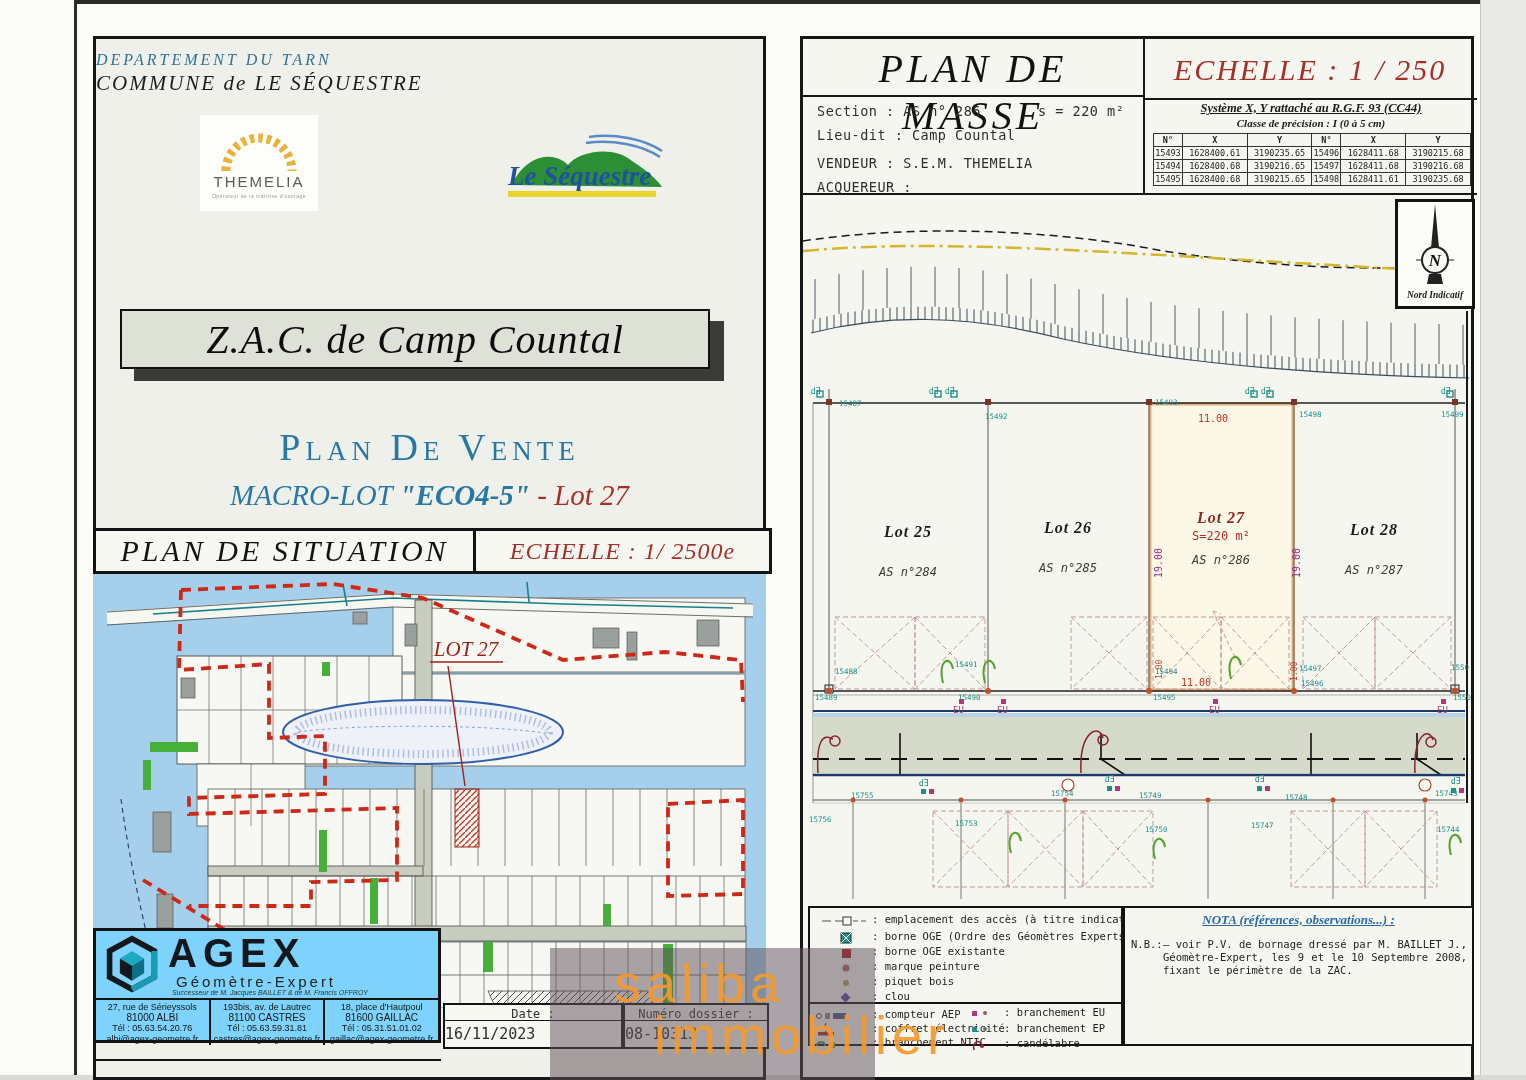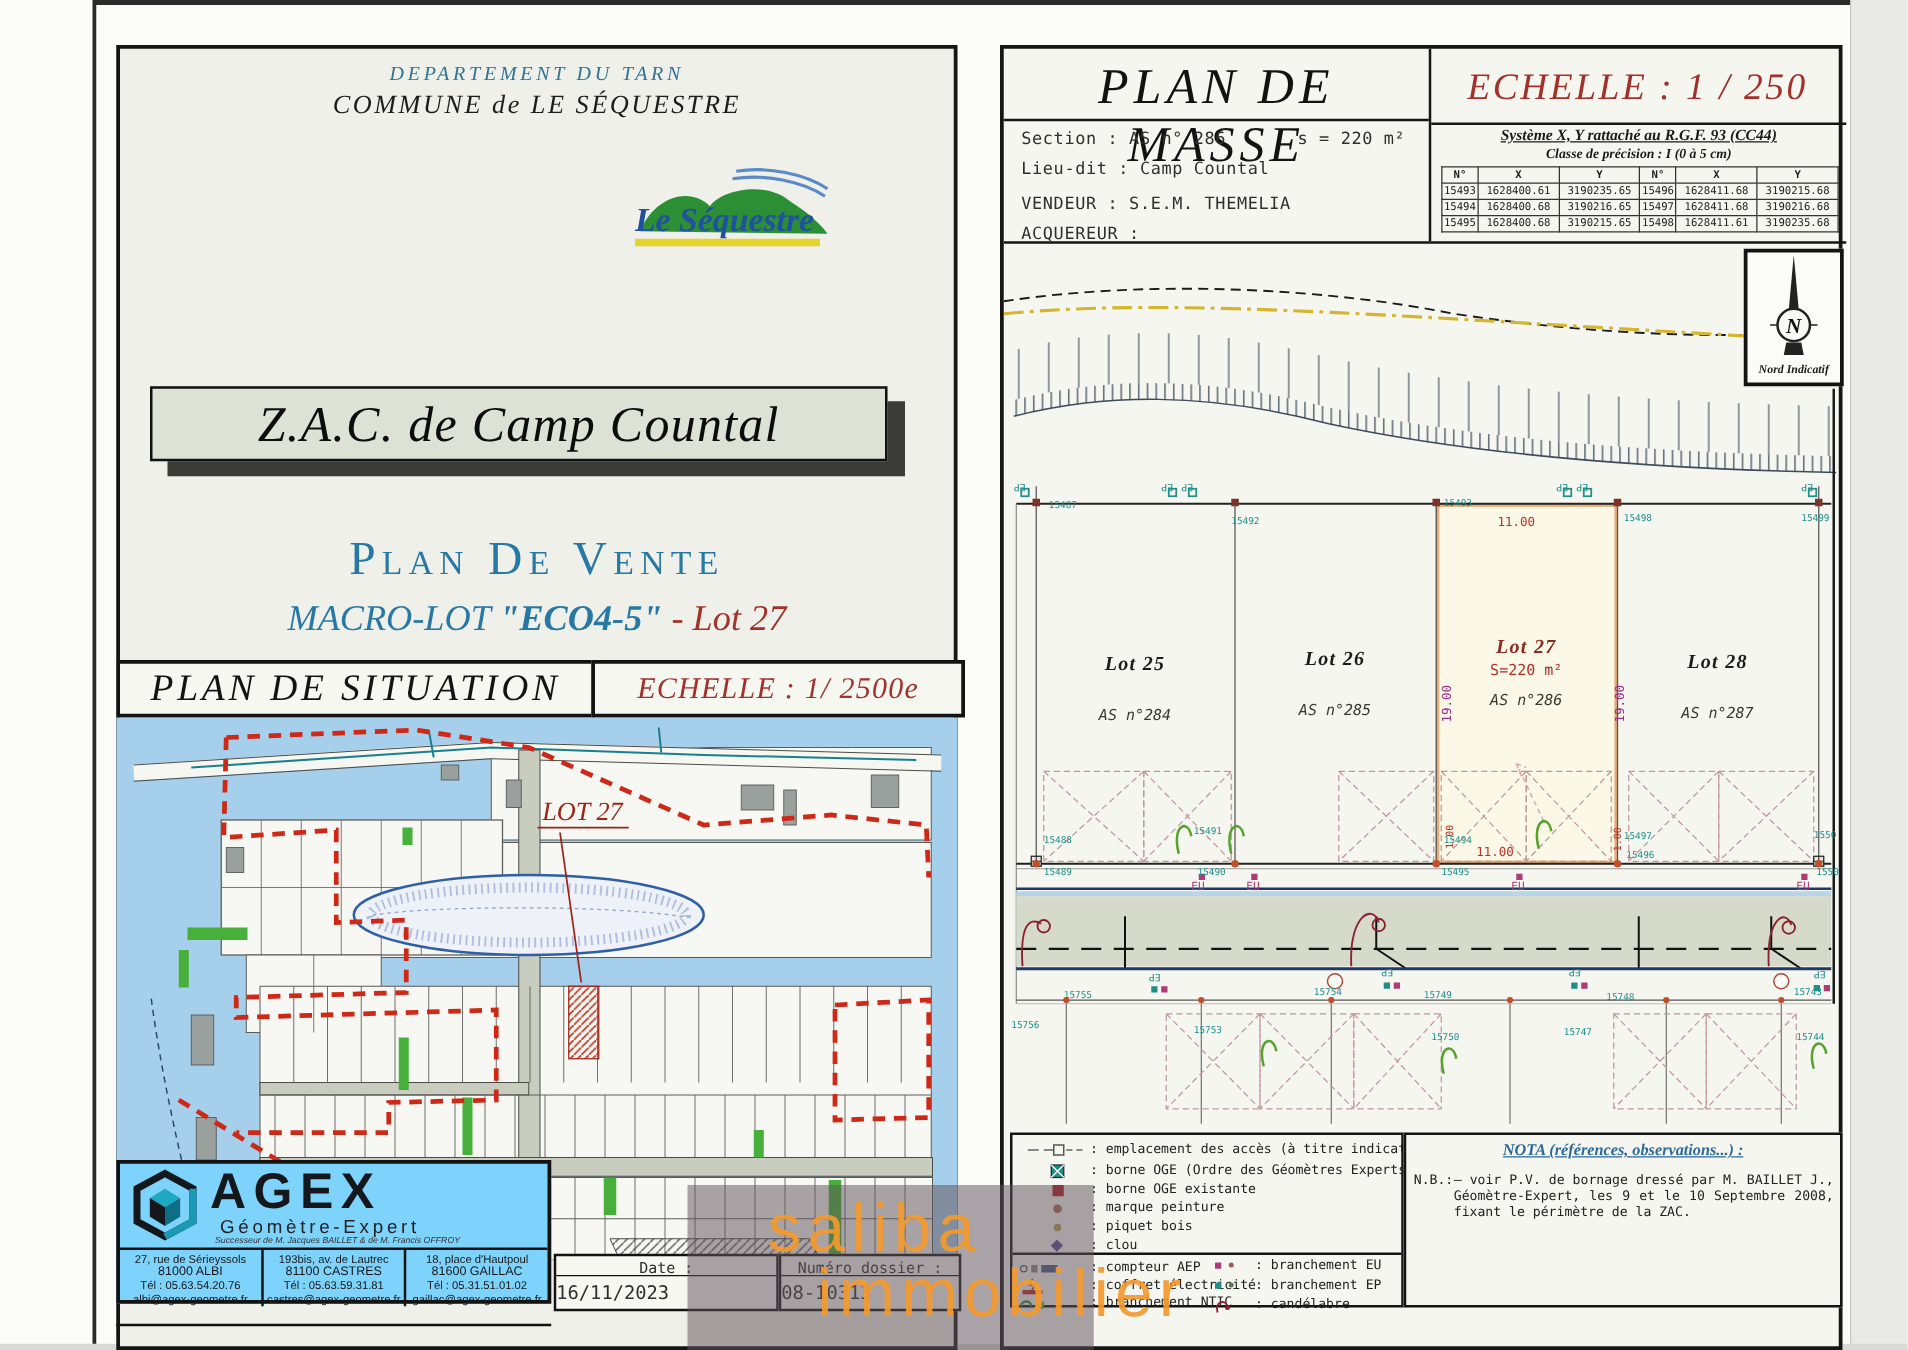--- a/index.html
+++ b/index.html
@@ -2,21 +2,21 @@
 <html><head>
 <meta charset="utf-8">
 <style>
   html,body{margin:0;padding:0}
   body{width:1526px;height:1080px;position:relative;overflow:hidden;background:#fbfbf8;
        font-family:"Liberation Sans","DejaVu Sans",sans-serif;}
   .a{position:absolute}
   .page{position:absolute;border:3px solid #161616;box-sizing:border-box}
   .page-left{left:93px;top:36px;width:673px;height:1044px;background:#eff0e9}
   .page-right{left:800px;top:36px;width:674px;height:1044px;background:#f6f6f1}
-  .ctr{text-align:center;width:100%}
+  .ctr{text-align:left;width:100%}
   .hdr1{font:italic 16px "Liberation Serif","DejaVu Serif",serif;color:#2f7396;letter-spacing:3px}
   .hdr2{font:italic 21px "Liberation Serif","DejaVu Serif",serif;color:#1c1c1c;letter-spacing:2px}
   .logo-box{background:#fdfdfb}
   .them-name{font:15px "Liberation Sans",sans-serif;color:#5b5b57;letter-spacing:2px;text-align:center}
   .them-tag{font:5px "Liberation Sans",sans-serif;color:#9a9a94;text-align:center;letter-spacing:.5px}
   .zacbar{background:#dde1d6;border:2px solid #101010;box-shadow:14px 12px 0 #3b3b37;
           display:flex;align-items:center;justify-content:center;
           font:italic 40px "Liberation Serif","DejaVu Serif",serif;color:#0c0c0c;letter-spacing:1px}
   .pdv{font:38px "Liberation Serif","DejaVu Serif",serif;font-variant:small-caps;color:#2878a6;letter-spacing:5px;text-align:center}
   .macro{font:italic 29px "Liberation Serif","DejaVu Serif",serif;color:#2878a6;text-align:center}
@@ -79,20 +79,27 @@
 <div class="edge" style="left:74px;top:0;width:3px;height:1080px"></div>
 <div class="edge" style="left:75px;top:0;width:1405px;height:4px"></div>
 <div class="a" style="left:1480px;top:0;width:46px;height:1080px;background:#e9e9e5;border-left:1px solid #c8c8c4"></div>
 <div class="a" style="left:0;top:1075px;width:1526px;height:5px;background:#d9d9d5"></div>
 
 <section class="page page-left">
 
   <div class="a ctr hdr1" style="top:12px">DEPARTEMENT DU TARN</div>
   <div class="a ctr hdr2" style="top:32px">COMMUNE de LE SÉQUESTRE</div>
 
+  <div class="a logo-box" style="left:104px;top:76px;width:118px;height:96px">
+    <svg width="118" height="56" style="position:absolute;top:2px;left:0">
+      <path d="M26,54 A33,33 0 0 1 92,54" fill="none" stroke="#e8b23c" stroke-width="9" stroke-dasharray="4.5 4"></path>
+    </svg>
+    <div class="a them-name" style="top:58px;width:118px">THEMELIA</div>
+    <div class="a them-tag" style="top:78px;width:118px">Opérateur de la maîtrise d'ouvrage</div>
+  </div>
 
   <div class="a zacbar" style="left:24px;top:270px;width:586px;height:56px">
     <span>Z.A.C. de Camp Countal</span>
   </div>
 
   <div class="a" style="left:398px;top:92px;width:175px;height:72px">
     <svg width="175" height="72">
       <path d="M95,6 C120,2 150,8 168,20" stroke="#5a8ac8" stroke-width="2.5" fill="none"></path>
       <path d="M92,12 C118,8 148,14 166,26" stroke="#5a8ac8" stroke-width="2.5" fill="none"></path>
       <path d="M18,54 C30,26 58,18 74,34 C84,20 120,14 138,30 C154,40 164,50 168,56 Z" fill="#2c8f35"></path>
@@ -480,21 +487,21 @@
   <div class="eu" style="left:194px;top:666px">EU</div>
   <div class="eu" style="left:406px;top:666px">EU</div>
   <div class="eu" style="left:634px;top:666px">EU</div>
 
   <div class="pt" style="left:36px;top:360px">15487</div>
   <div class="pt" style="left:182px;top:373px">15492</div>
   <div class="pt" style="left:352px;top:359px">15493</div>
   <div class="pt" style="left:496px;top:371px">15498</div>
   <div class="pt" style="left:638px;top:371px">15499</div>
   <div class="pt" style="left:32px;top:628px">15488</div>
-  <div class="pt" style="left:32px;top:654px">15489</div>
+  <div class="pt" style="left:12px;top:654px">15489</div>
   <div class="pt" style="left:152px;top:621px">15491</div>
   <div class="pt" style="left:155px;top:654px">15490</div>
   <div class="pt" style="left:352px;top:628px">15494</div>
   <div class="pt" style="left:350px;top:654px">15495</div>
   <div class="pt" style="left:496px;top:625px">15497</div>
   <div class="pt" style="left:498px;top:640px">15496</div>
   <div class="pt" style="left:648px;top:624px">1550</div>
   <div class="pt" style="left:650px;top:654px">1550</div>
   <div class="pt" style="left:48px;top:752px">15755</div>
   <div class="pt" style="left:6px;top:776px">15756</div>

